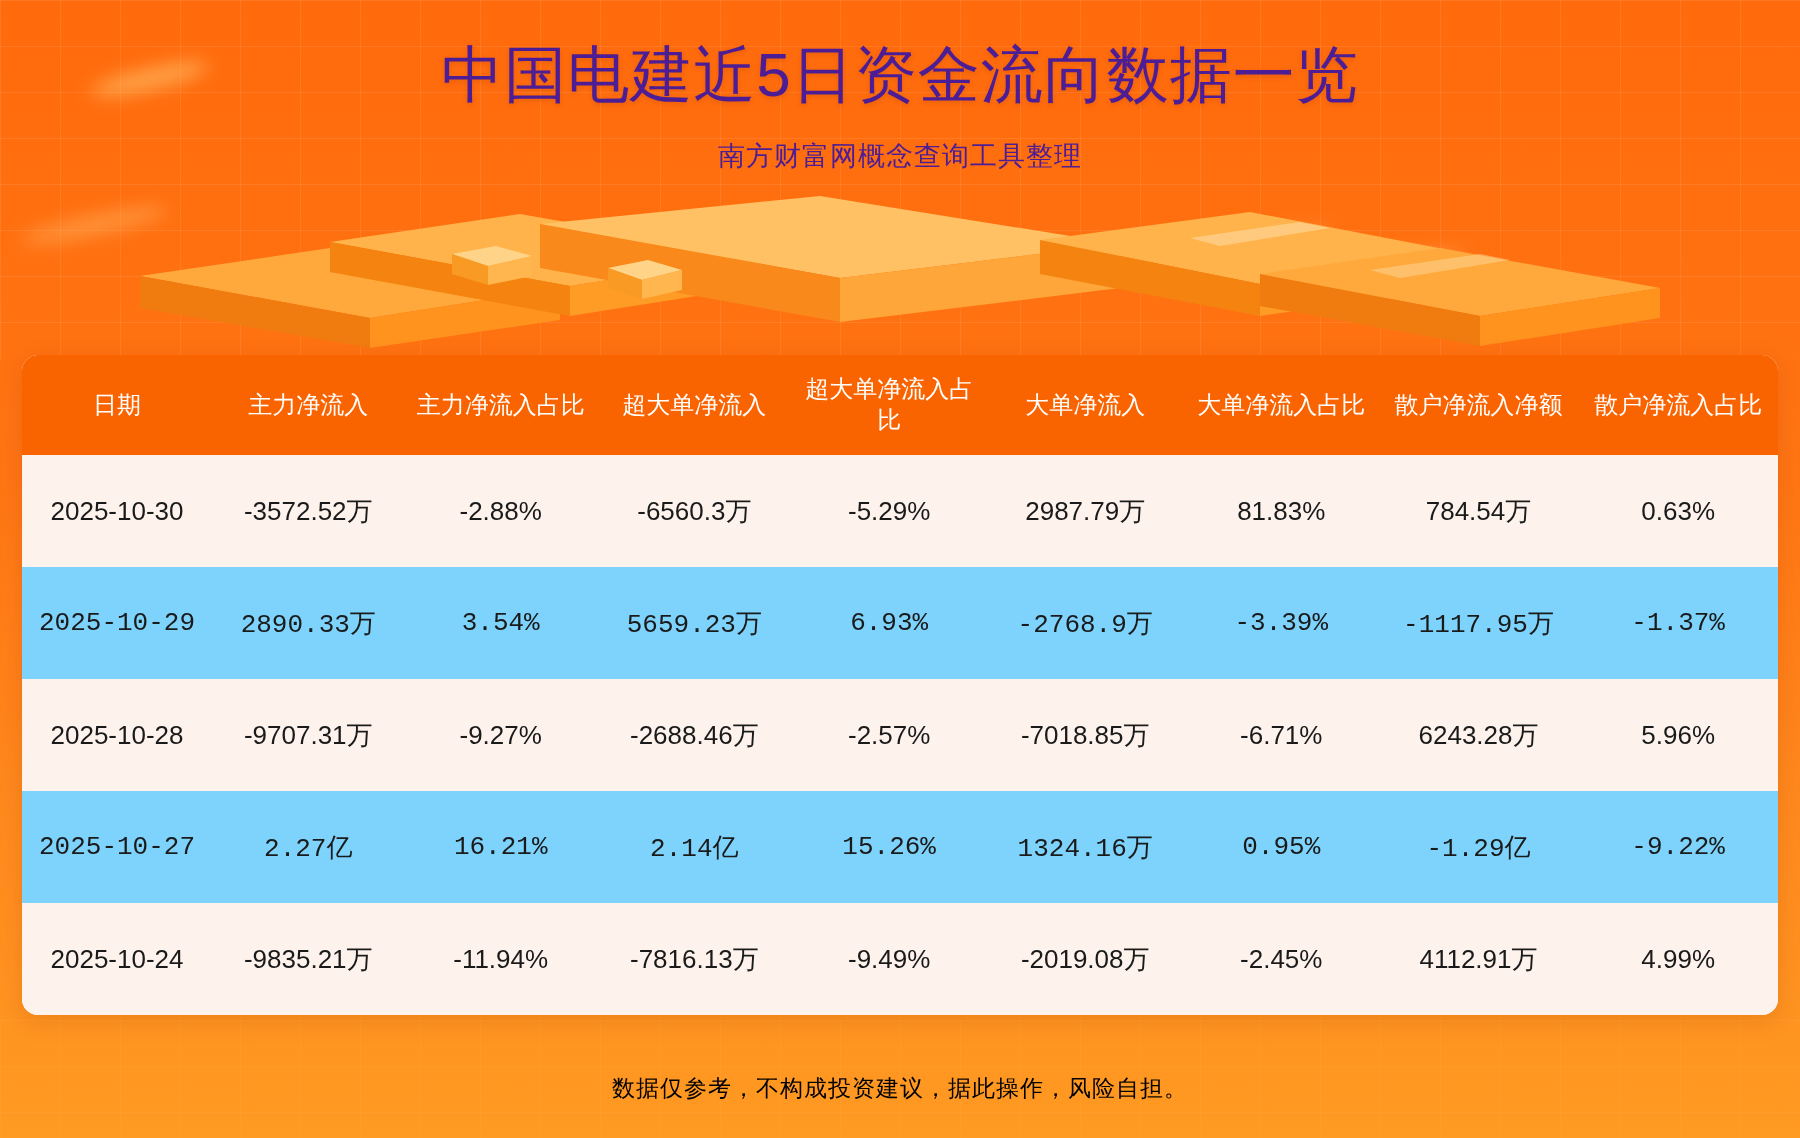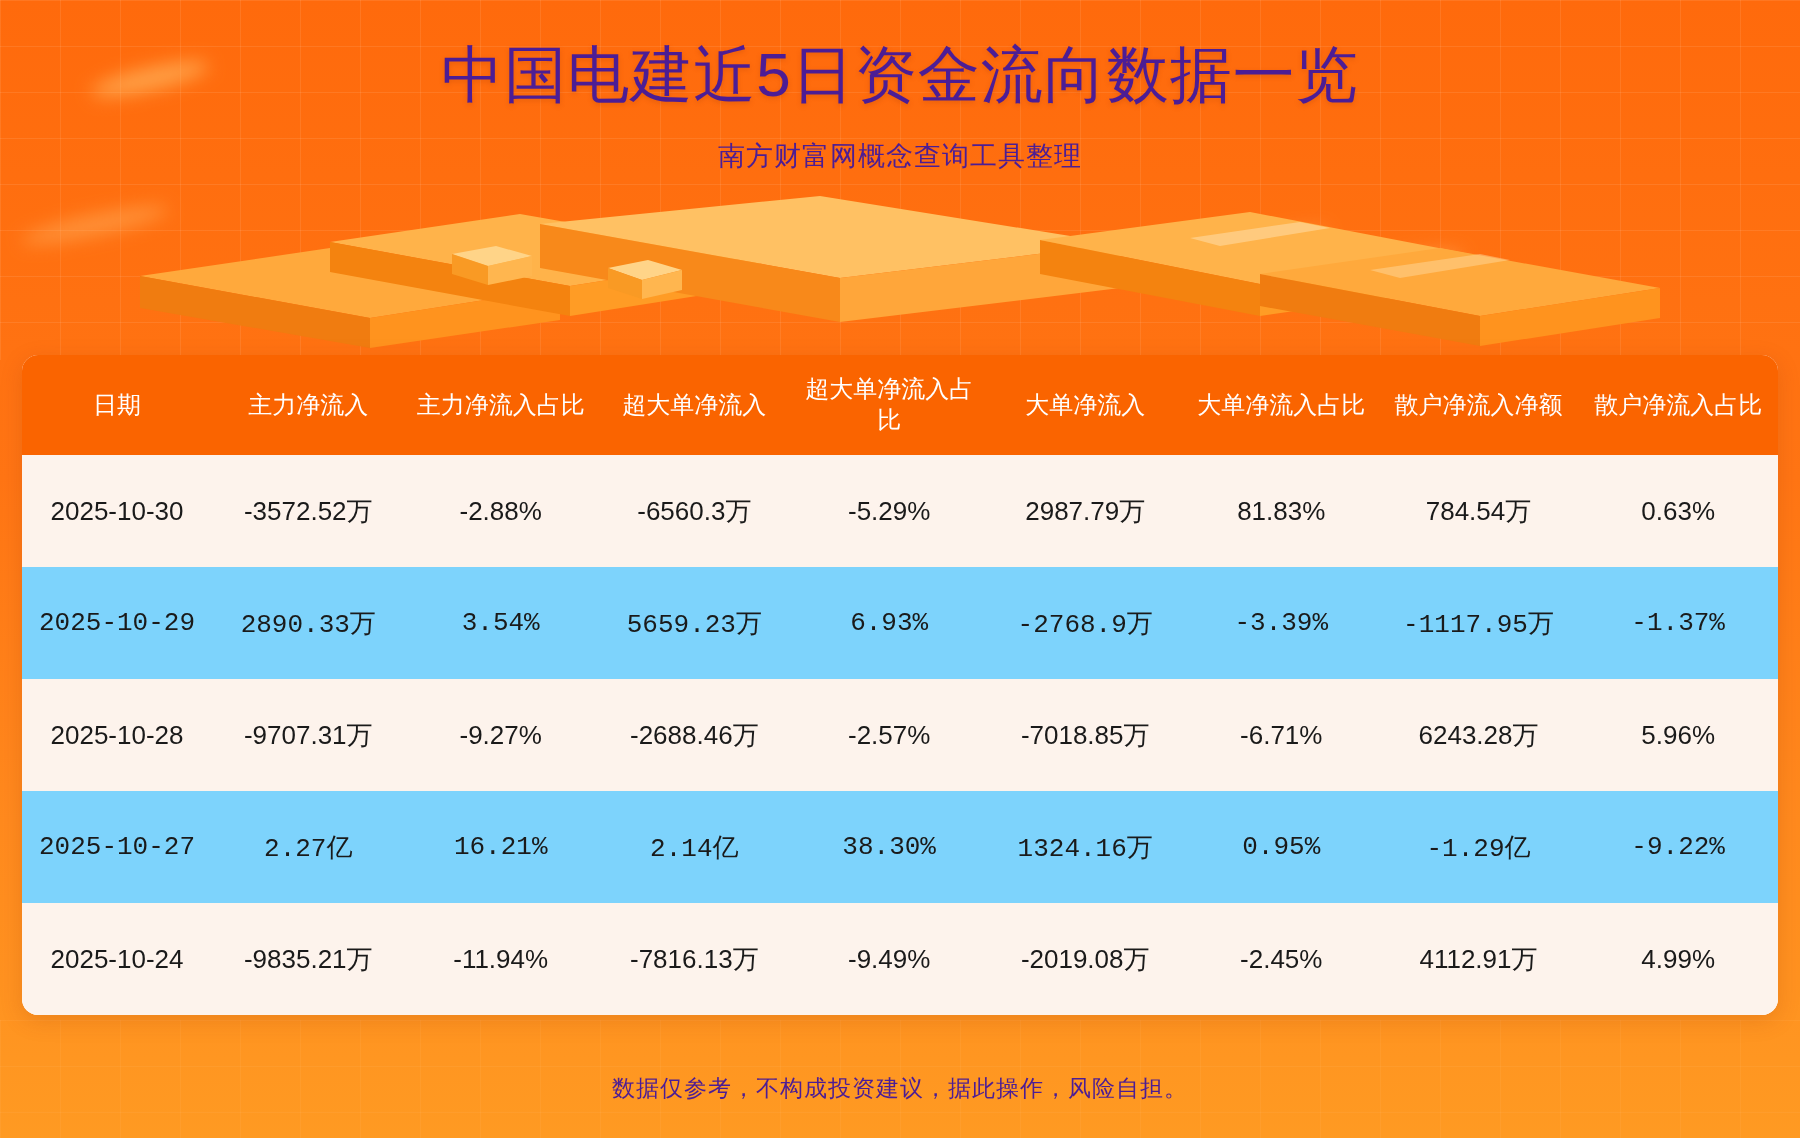--- a/index.html
+++ b/index.html
@@ -128,21 +128,21 @@
   col.c4{ width:162px; }
   col.c5{ width:164px; }
   col.c6{ width:162px; }
   col.c7{ width:166px; }
   col.c8{ width:166px; }
 
   
   .footer{
     position:absolute; left:0; bottom:34px; width:1800px;
     text-align:center;
-    font-size:23px; color:#4c1d95;
+    font-size:23px; color:#000000;
     letter-spacing:1px;
     z-index:5;
   }
 </style>
 </head>
 <body>
 
 <div class="bg"></div>
 <div class="bg-grid"></div>
 <div class="bg-grid lower"></div>
@@ -256,21 +256,21 @@
         <td>-7018.85万</td>
         <td>-6.71%</td>
         <td>6243.28万</td>
         <td>5.96%</td>
       </tr>
       <tr class="even">
         <td>2025-10-27</td>
         <td>2.27亿</td>
         <td>16.21%</td>
         <td>2.14亿</td>
-        <td>38.30%</td>
+        <td>15.26%</td>
         <td>1324.16万</td>
         <td>0.95%</td>
         <td>-1.29亿</td>
         <td>-9.22%</td>
       </tr>
       <tr class="odd">
         <td>2025-10-24</td>
         <td>-9835.21万</td>
         <td>-11.94%</td>
         <td>-7816.13万</td>

